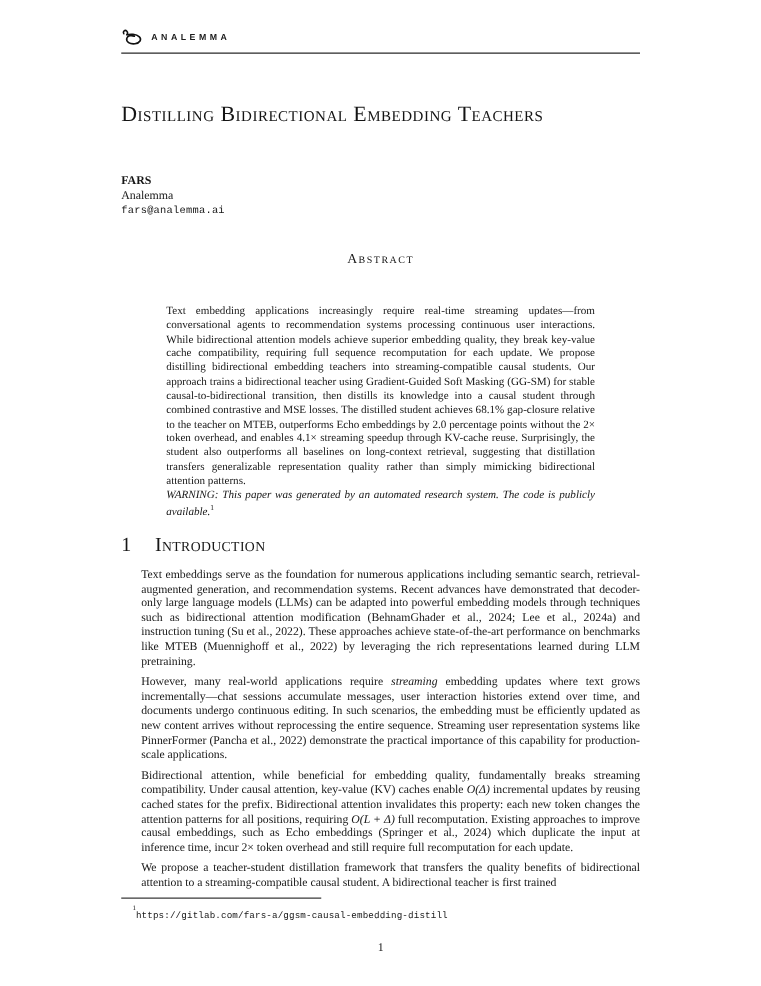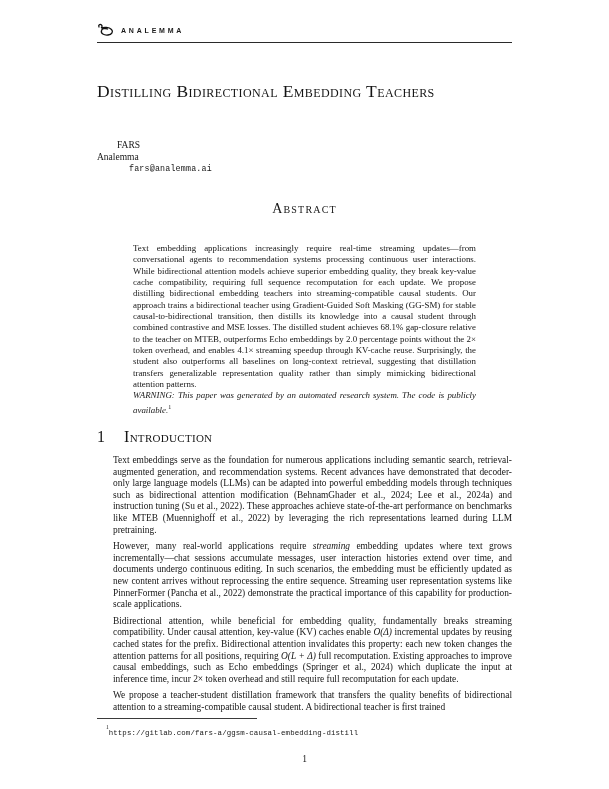--- a/index.html
+++ b/index.html
@@ -31,28 +31,28 @@
   
   .paper-title {
     position: absolute; left: 97px; top: 80px; width: 430px;
     font-size: 17.5px; line-height: 23.5px;
     font-variant: small-caps; letter-spacing: 0.4px;
     color: #141414;
   }
 
   
   .author-block { position: absolute; left: 97px; top: 139px; font-size: 9.5px; line-height: 12px; }
-  .author-name { font-weight: normal; margin-left: 20px; }
-  .author-email { font-family: "Liberation Mono", monospace; font-size: 8.3px; letter-spacing: 0.2px; margin-left: 32px; }
+  .author-name { font-weight: bold; }
+  .author-email { font-family: "Liberation Mono", monospace; font-size: 8.3px; letter-spacing: 0.2px; }
 
   
   .abstract-heading {
     position: absolute; left: 97px; top: 201px; width: 415px;
     text-align: center; font-variant: small-caps;
-    font-size: 14px; letter-spacing: 1.2px;
+    font-size: 11px; letter-spacing: 1.2px;
   }
   .abstract-body {
     position: absolute; left: 133px; top: 223px; width: 343px;
     font-size: 8.9px; line-height: 11.35px; text-align: justify; margin-top: 20px;
   }
   .abstract-warning { text-align: justify; }
   .abstract-warning sup { font-size: 6px; }
 
   
   .section-heading {

